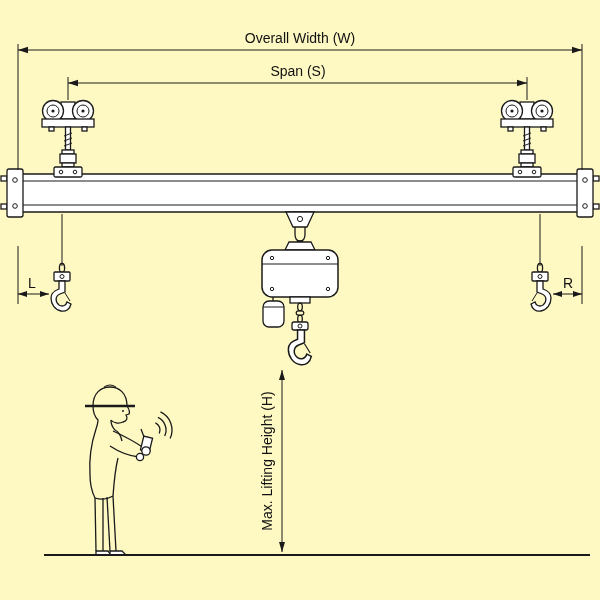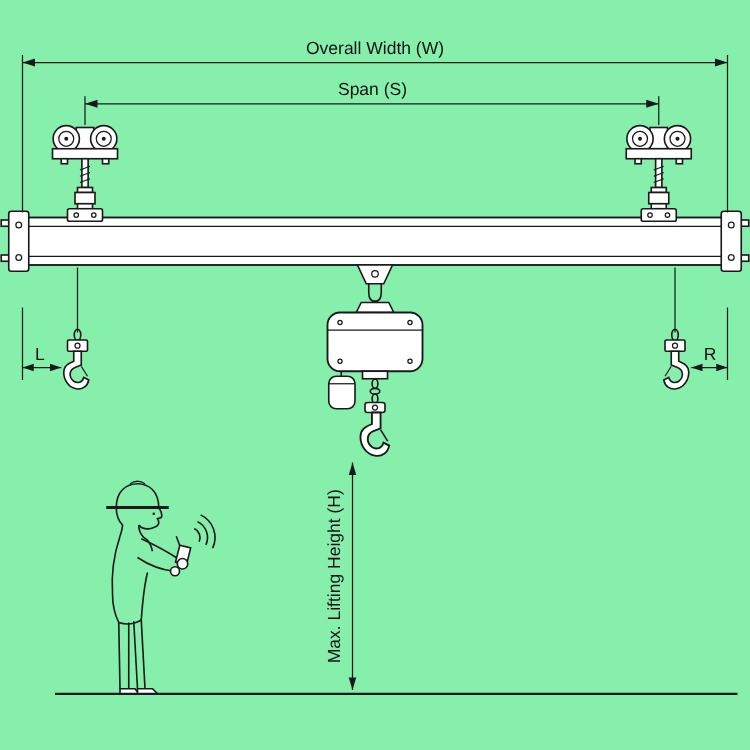--- a/index.html
+++ b/index.html
@@ -6,21 +6,21 @@
     margin: 0;
     padding: 0;
     width: 600px;
     height: 600px;
     background: #ffffff;
     overflow: hidden;
   }
   #canvas {
     width: 600px;
     height: 600px;
-    background: #86efac;
+    background: #fef9c3;
   }
   .ln   { fill: none; stroke: #1a1a1a; stroke-width: 1.3; }
   .thin { stroke-width: 1; }
   .dim  { fill: none; stroke: #1a1a1a; stroke-width: 1; }
   .fw   { fill: #ffffff; stroke: #1a1a1a; stroke-width: 1.3; }
   .b15  { stroke-width: 1.5; }
   .solid{ fill: #1a1a1a; stroke: none; }
   .txt  { font-family: "Liberation Sans", "DejaVu Sans", sans-serif; font-size: 14px; fill: #111111; }
 </style>
 </head>

